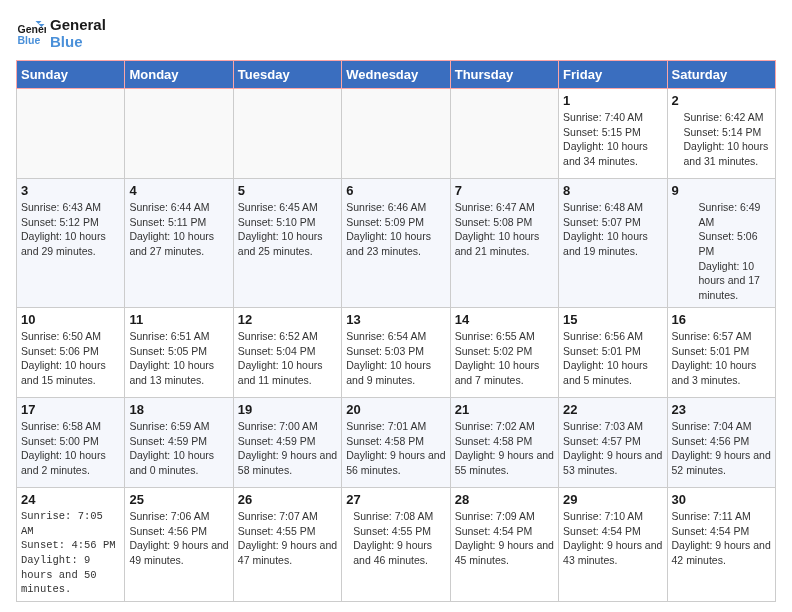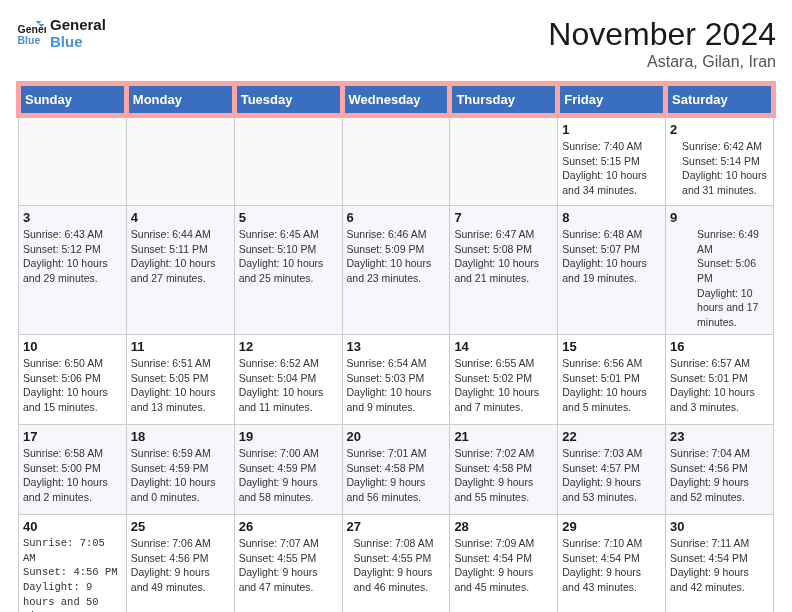--- a/index.html
+++ b/index.html
@@ -42,21 +42,21 @@
       border-collapse: collapse;
       table-layout: fixed;
     }
     thead th {
       background: #3a6ebf;
       color: #fff;
       font-size: 13px;
       font-weight: bold;
       padding: 6px 4px;
       text-align: left;
-      border: 5px solid #fca5a5;
+      border: 1px solid #fca5a5;
     }
     tbody td {
       border: 1px solid #ccc;
       vertical-align: top;
       padding: 4px;
       font-size: 11px;
       color: #333;
       height: 90px;
       background: #fff;
     }
@@ -88,24 +88,20 @@
       <text x="2" y="20" font-size="14" font-weight="bold" fill="#1a1a1a">General</text>
       <text x="2" y="34" font-size="14" font-weight="bold" fill="#4a90d9">Blue</text>
       <polygon points="30,8 38,16 34,12 38,8" fill="#4a90d9"></polygon>
       <polygon points="30,8 26,4 34,4" fill="#4a90d9"></polygon>
     </svg>
     <div>
       <div style="font-size:15px; font-weight:bold; color:#1a1a1a;">General</div>
       <div style="font-size:15px; font-weight:bold; color:#4a90d9;">Blue</div>
     </div>
   </div>
-  <div class="title-section">
-    <div class="month-year">November 2024</div>
-    <div class="location">Astara, Gilan, Iran</div>
-  </div>
 </div>
 
 <table>
   <thead>
     <tr>
     <th>Sunday</th>
         <th>Monday</th>
         <th>Tuesday</th>
         <th>Wednesday</th>
         <th>Thursday</th>
@@ -260,21 +256,21 @@
         </td>
         <td>
           <span class="day-number">23</span>
           <div class="cell-text" style="white-space: pre-line;">Sunrise: 7:04 AM
 Sunset: 4:56 PM
 Daylight: 9 hours and 52 minutes.</div>
         </td>
       </tr>
       <tr>
         <td>
-          <span class="day-number">40</span>
+          <span class="day-number">24</span>
           <div class="cell-text" style="white-space: pre-line; font-family: Liberation Mono, monospace;">Sunrise: 7:05 AM
 Sunset: 4:56 PM
 Daylight: 9 hours and 50 minutes.</div>
         </td>
         <td>
           <span class="day-number">25</span>
           <div class="cell-text" style="white-space: pre-line;">Sunrise: 7:06 AM
 Sunset: 4:56 PM
 Daylight: 9 hours and 49 minutes.</div>
         </td>

